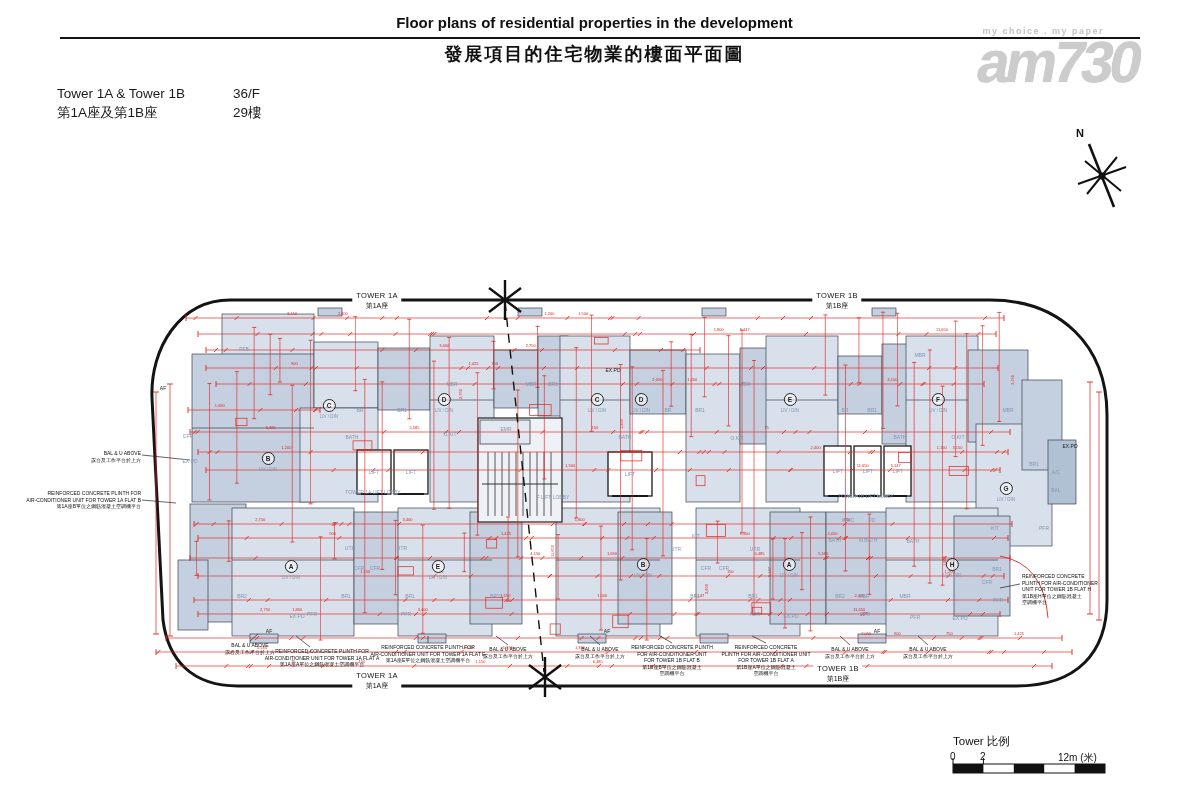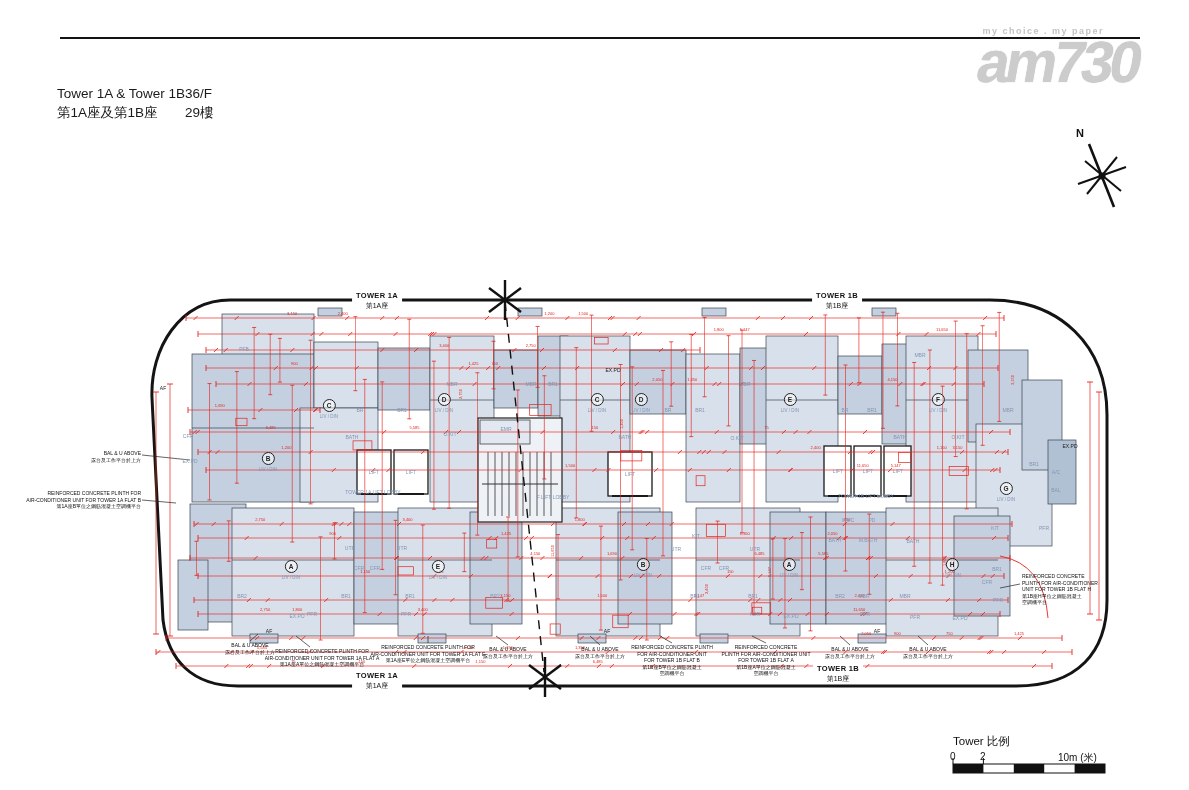--- a/index.html
+++ b/index.html
@@ -1,50 +1,52 @@
 <!DOCTYPE html>
 <html><head>
 <meta charset="utf-8">
 <style>
   html,body{margin:0;padding:0;background:#fff}
   body{width:1189px;height:790px;font-family:"Liberation Sans",sans-serif;-webkit-font-smoothing:antialiased}
   #stage{position:relative;width:1189px;height:790px;overflow:hidden;background:#fff}
   .title-en{position:absolute;top:14px;left:0;width:100%;text-align:center;font-weight:bold;font-size:15px;color:#111}
   .title-rule{position:absolute;top:37px;left:60px;width:1080px;height:2px;background:#131313}
   .title-zh{position:absolute;top:42px;left:0;width:100%;text-align:center;font-weight:bold;font-size:18px;color:#111;letter-spacing:2px}
-  .info{position:absolute;left:57px;top:84px;display:flex;color:#1a1a1a}
+  .info{position:absolute;left:57px;top:84px;display:flex;gap:48px;color:#1a1a1a}
   .info .col div{line-height:19px;font-size:13.5px}
   .wm{position:absolute;right:50px;top:26px;pointer-events:none}
   .wm-tag{font-size:9px;letter-spacing:1.5px;color:#c3c3c3;margin-left:4px;font-weight:bold}
   .wm-logo{font-size:58px;font-weight:bold;letter-spacing:-4px;transform:skewX(-10deg);line-height:52px;color:#cccccc;text-shadow:0 0 1px #bbb}
   .compass-n{position:absolute;left:1076px;top:127px;font-size:11px;color:#111;font-weight:bold}
   #plan-svg{position:absolute;left:0;top:0;width:1189px;height:790px}
   .pos{position:absolute}
   .tmark{transform:translate(-50%,0);text-align:center;background:#fff;padding:0 4px;color:#111;line-height:10px}
-  .tmark .en{font-size:7.5px;font-weight:bold;letter-spacing:.3px}
+  .tmark .en{font-size:7.5px;font-weight:normal;letter-spacing:.3px}
   .tmark .zh{font-size:7px}
   .unit{transform:translate(-50%,-7px);text-align:center}
   .circ{width:11px;height:11px;border:1px solid #222;border-radius:50%;font-size:6.5px;line-height:11px;font-weight:bold;color:#222;margin:0 auto;background:rgba(255,255,255,.55)}
   .livdin{font-size:4.5px;color:#8496b3;margin-top:2px;white-space:nowrap}
   .room{transform:translate(-50%,-50%);font-size:5px;color:#8496b3;white-space:nowrap;line-height:5px}
   .blk{transform:translate(-50%,-50%);font-size:5px;color:#222;white-space:nowrap;line-height:5px}
   .callout{font-size:5px;color:#111;line-height:6.5px;white-space:nowrap}
   .al-r{transform:translate(-100%,0);text-align:right}
   .al-c{transform:translate(-50%,0);text-align:center}
   .dim{position:absolute;font-size:4px;color:#e5231b;white-space:nowrap;line-height:4px}
   .dim.v{transform:rotate(-90deg)}
   .sb-title{position:absolute;left:953px;top:734px;font-size:11.5px;color:#111}
   .sb-t{position:absolute;font-size:10px;color:#111}
 </style>
 </head>
 <body>
 
 <div id="stage">
 
+  <div class="title-en">Floor plans of residential properties in the development</div>
   <div class="title-rule"></div>
+  <div class="title-zh">發展項目的住宅物業的樓面平面圖</div>
 
   <div class="info">
     <div class="col">
       <div>Tower 1A &amp; Tower 1B</div>
       <div>第1A座及第1B座</div>
     </div>
     <div class="col">
       <div>36/F</div>
       <div>29樓</div>
     </div>
@@ -1017,15 +1019,15 @@
         <div>PLINTH FOR AIR-CONDITIONER</div>
         <div>UNIT FOR TOWER 1B FLAT H</div>
         <div>第1B座H單位之鋼筋混凝土</div>
         <div>空調機平台</div>
       </div>
     </div>
 
   <div class="sb-title">Tower 比例</div>
   <div class="sb-t" style="left:950px;top:751px">0</div>
   <div class="sb-t" style="left:980px;top:751px">2</div>
-  <div class="sb-t" style="left:1058px;top:751px">10m (米)</div>
+  <div class="sb-t" style="left:1058px;top:751px">12m (米)</div>
 
 </div>
 
 </body></html>

